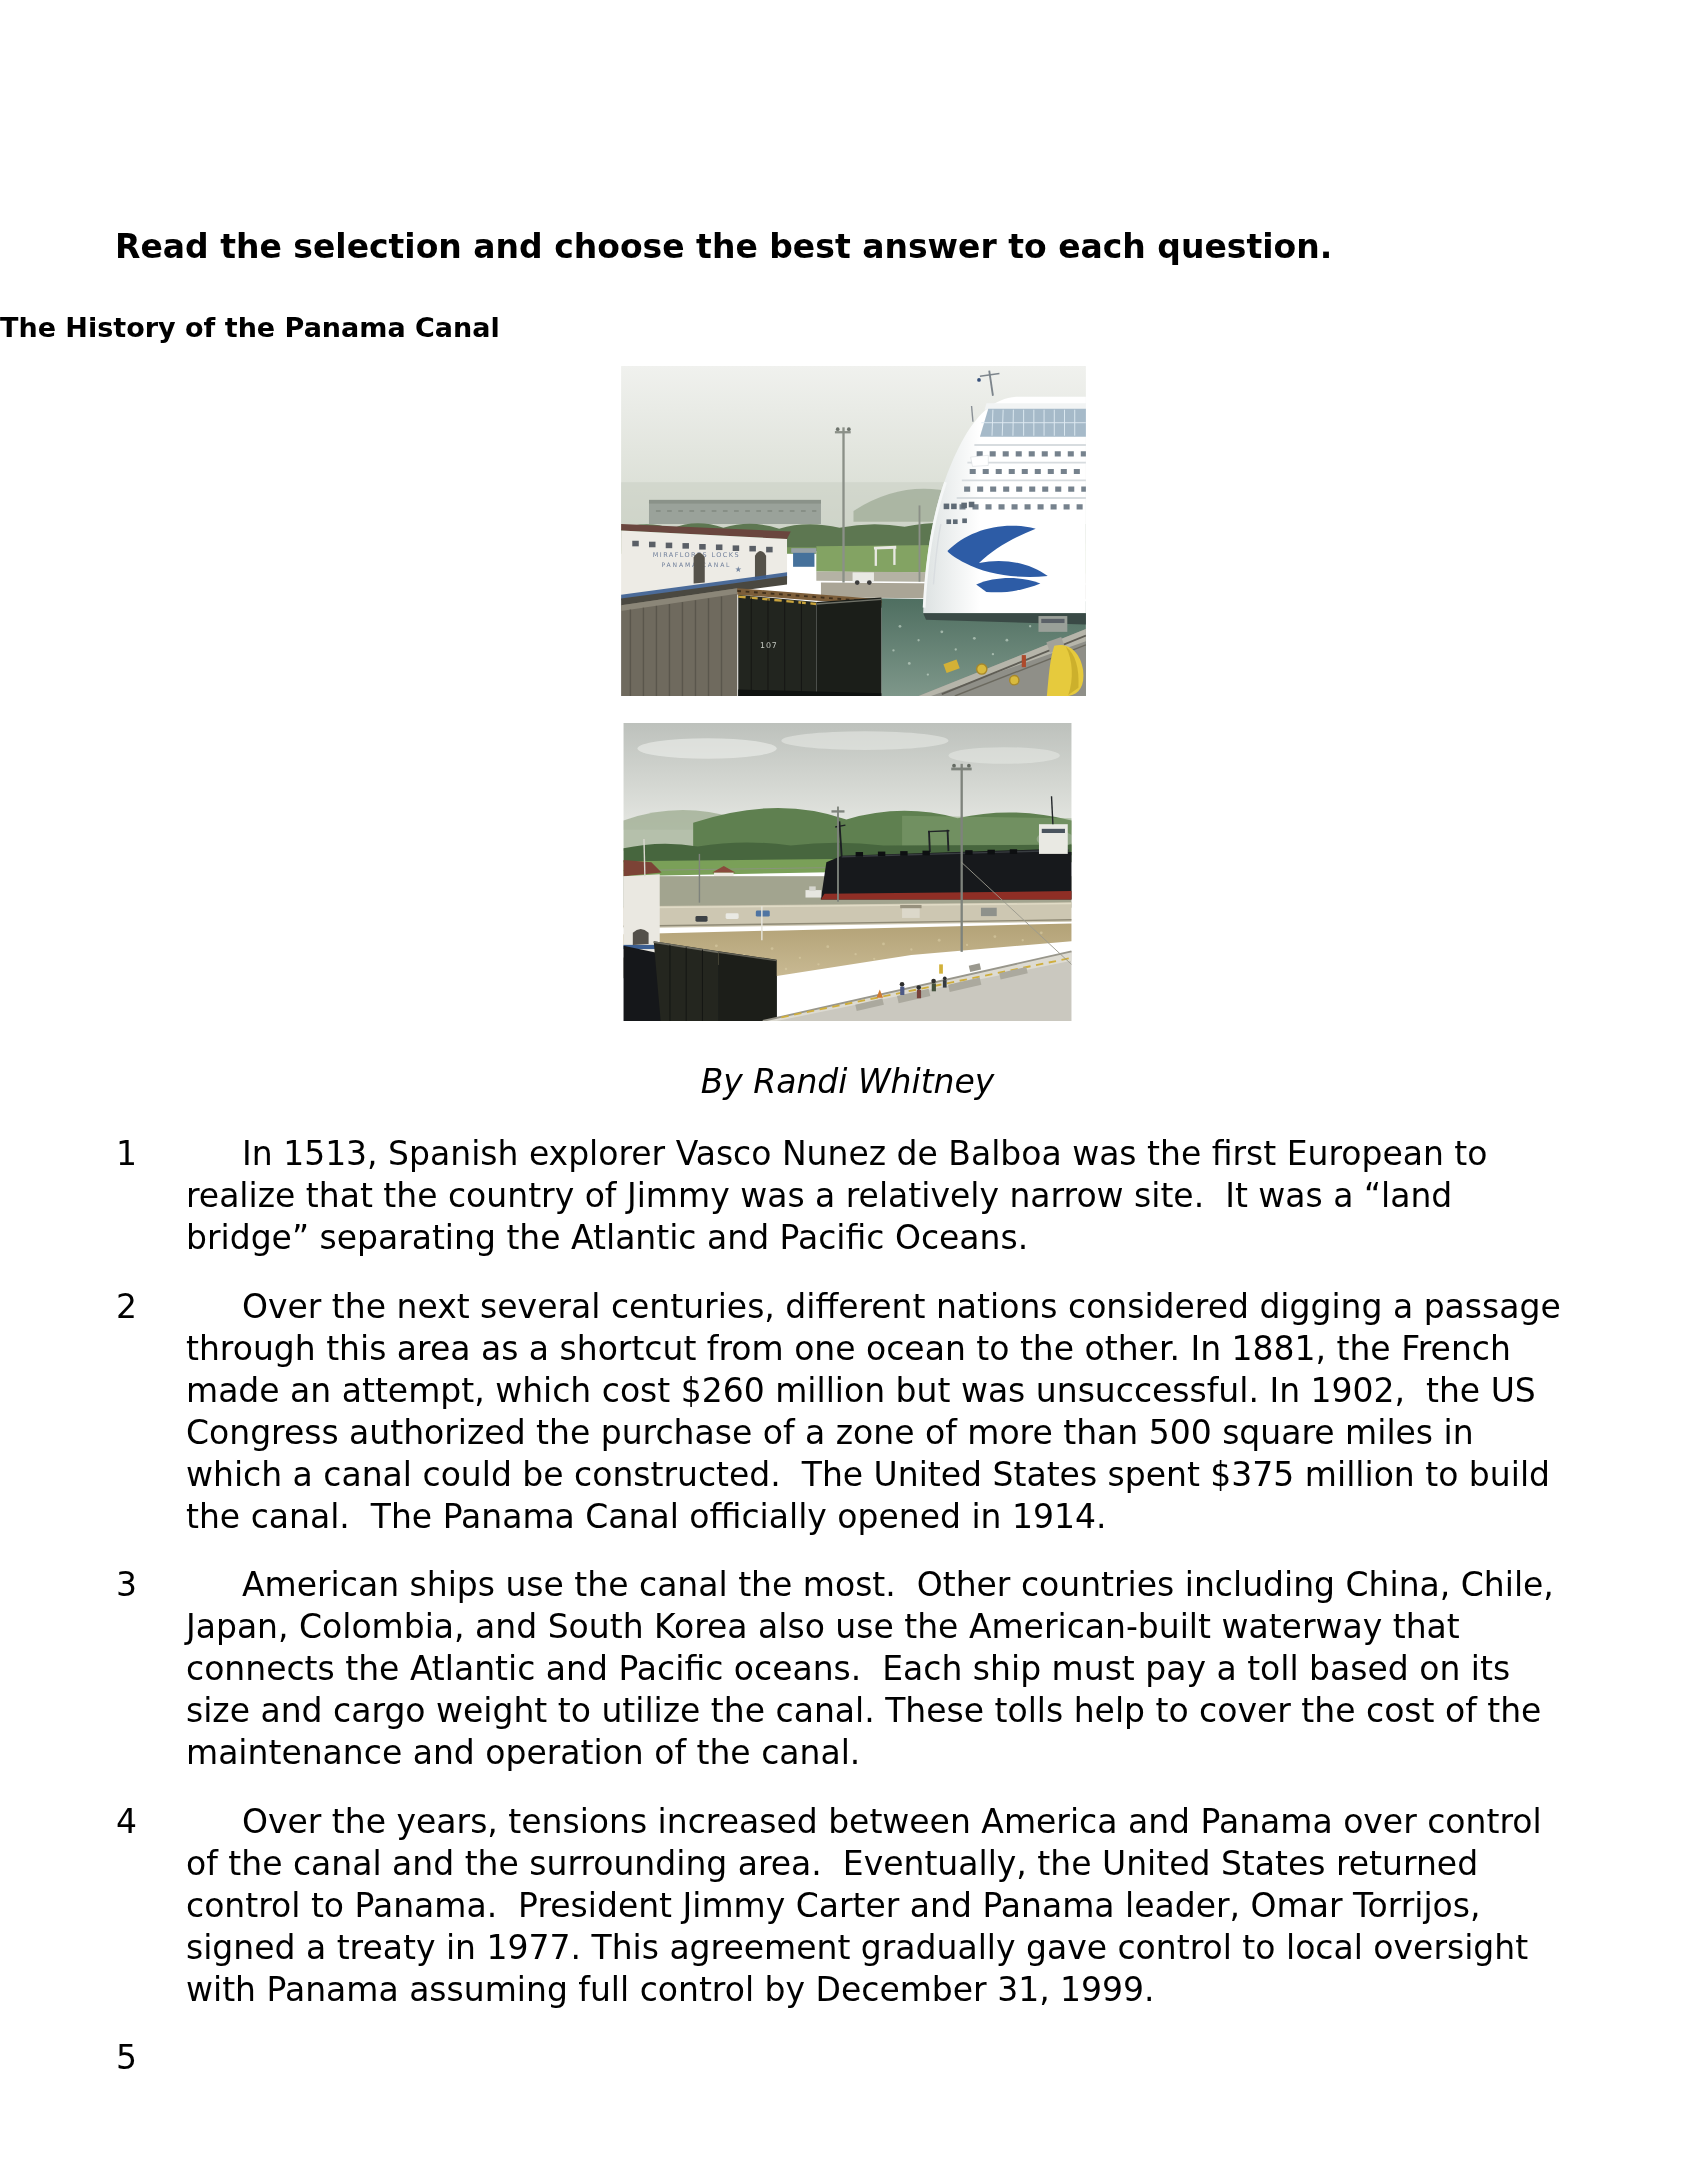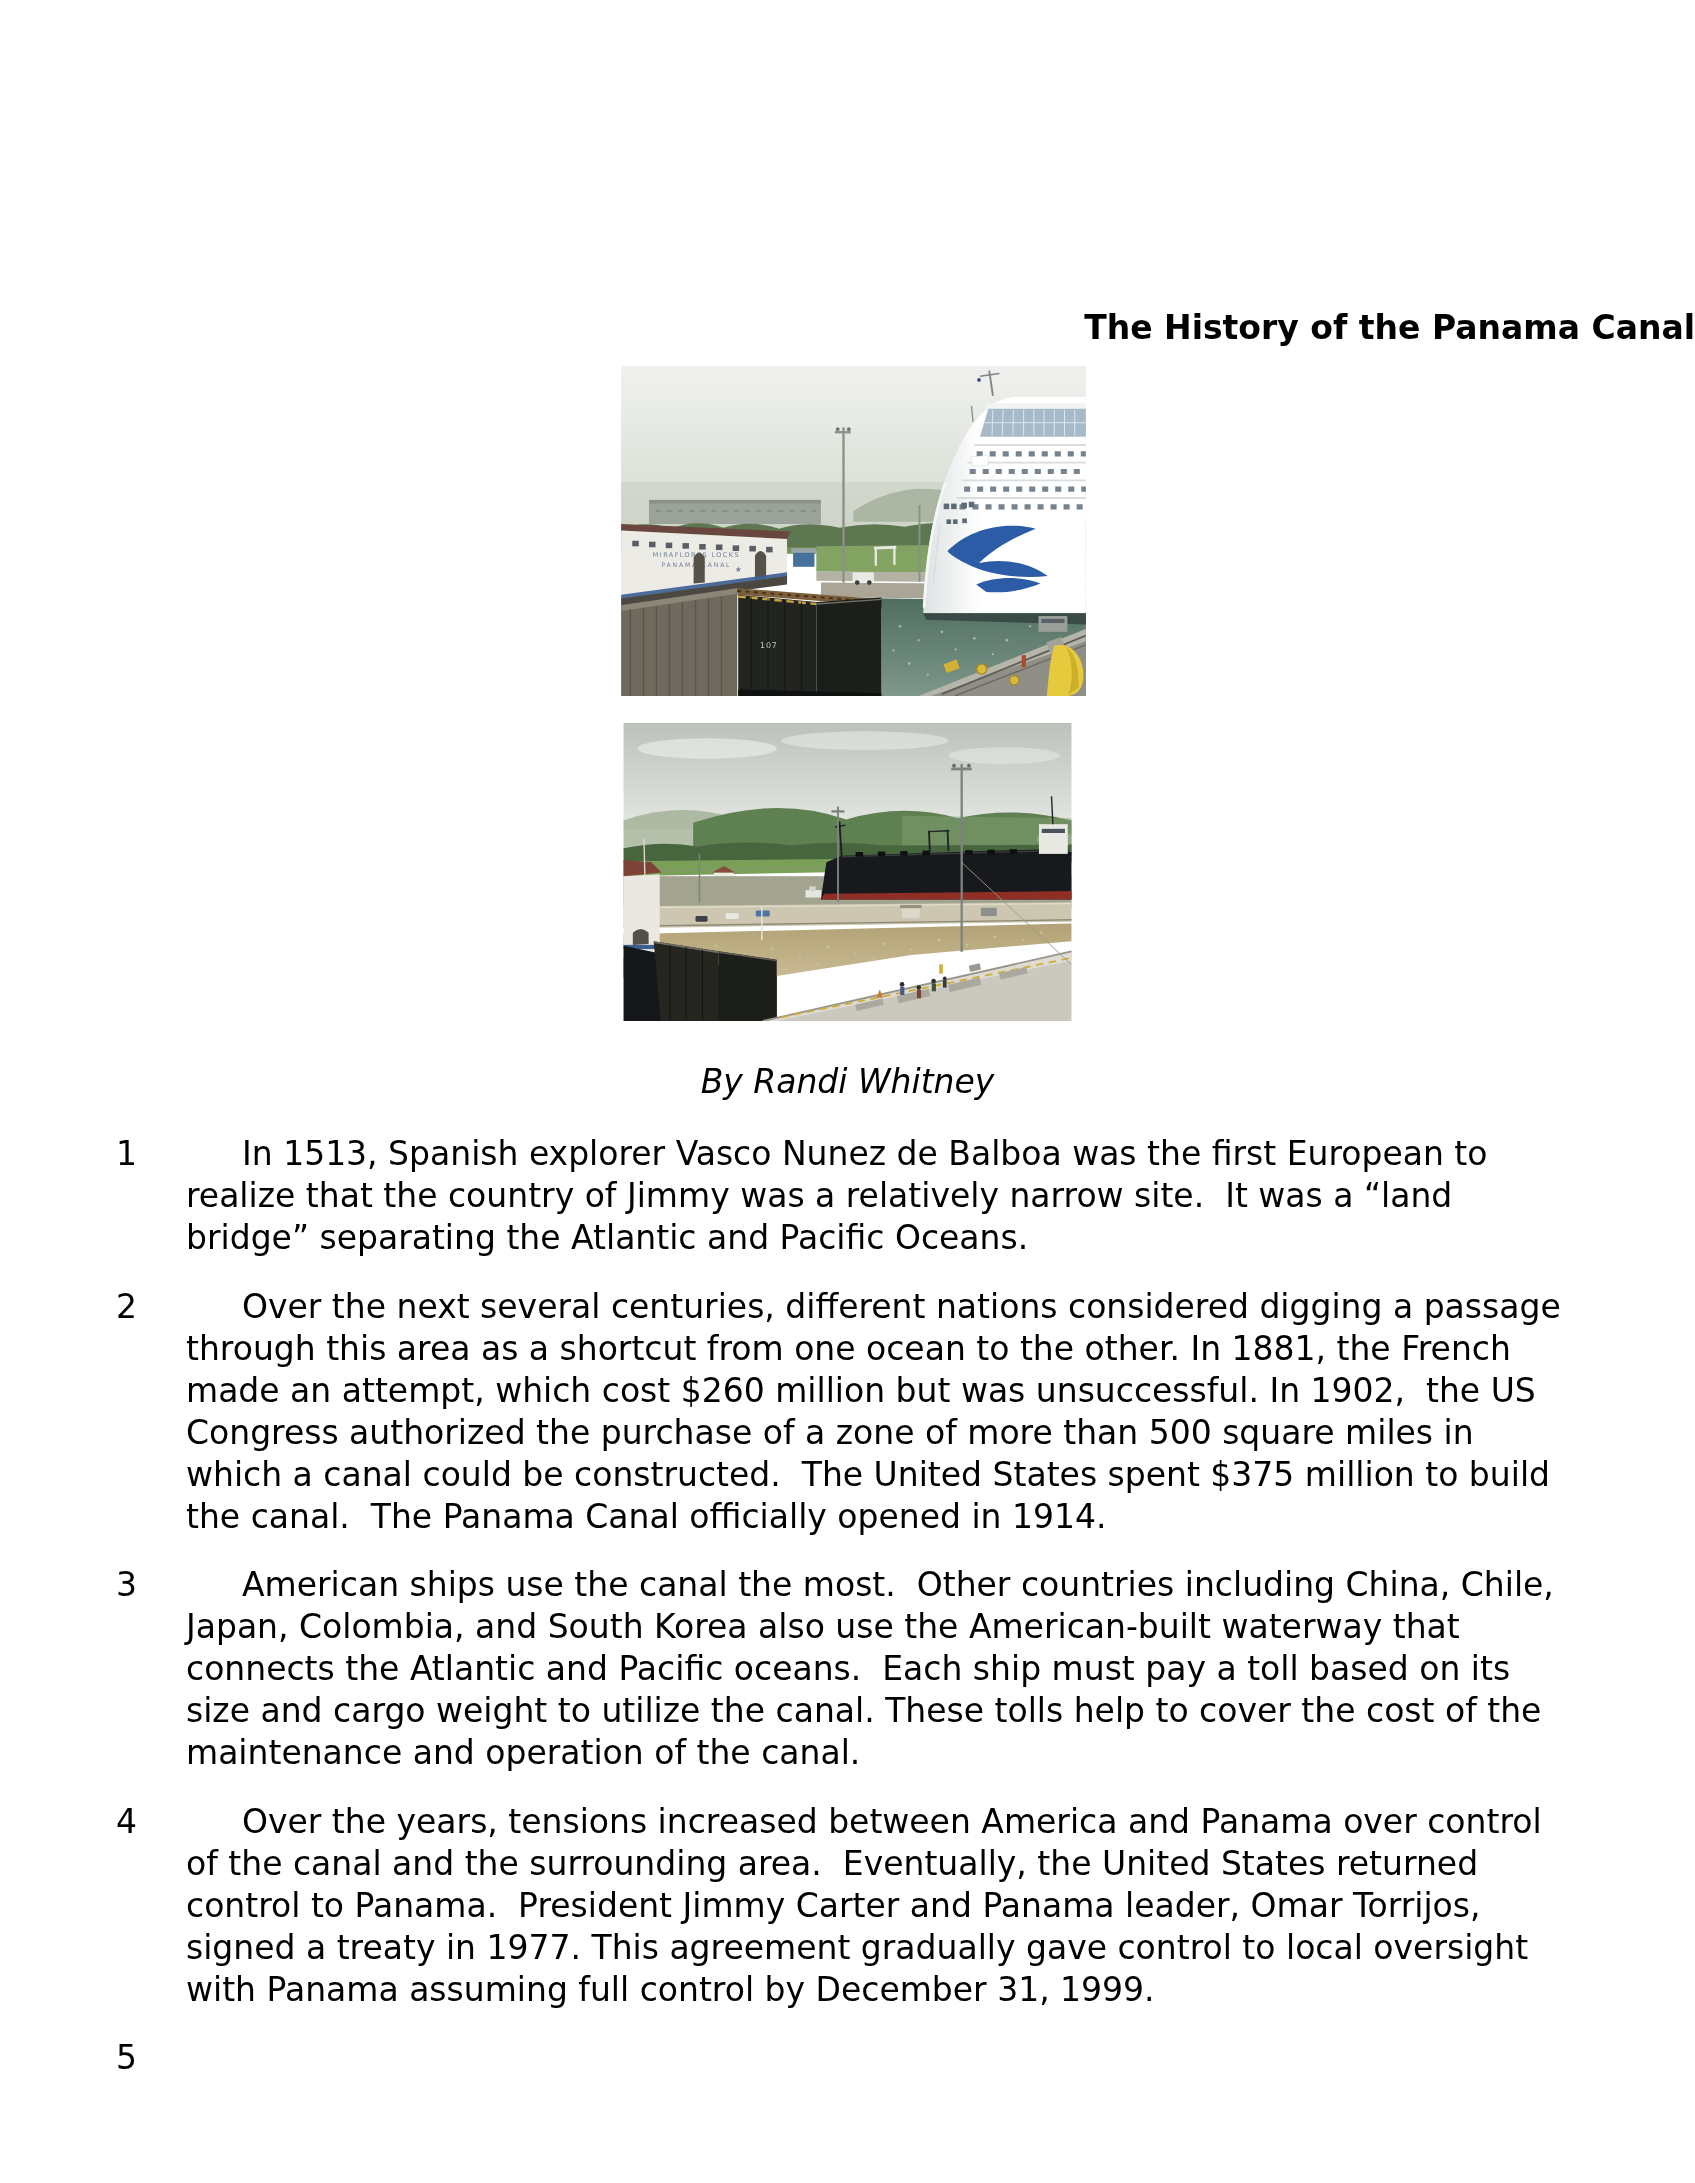--- a/index.html
+++ b/index.html
@@ -10,21 +10,21 @@
     font-family:"DejaVu Sans", sans-serif;
     color:#000000;
     overflow:hidden;
   }
   .instruction {
     position:absolute; left:115px; top:226px;
     font-size:33px; font-weight:bold; line-height:42px; white-space:nowrap;
   }
   .title {
     position:absolute; left:0; top:307px; width:1695px;
-    text-align:right; font-size:33px; font-weight:bold; line-height:42px;
+    text-align:left; font-size:27px; font-weight:bold; line-height:42px;
   }
   .photo { position:absolute; display:block; }
   .photo-1 { left:621px; top:366px; width:465px; height:330px; }
   .photo-2 { left:623px; top:723px; width:449px; height:298px; }
   .byline {
     position:absolute; left:0; top:1061px; width:1695px;
     text-align:center; font-style:italic; font-size:33px; line-height:42px;
   }
   .content { position:absolute; left:186px; top:1133px; width:1483px; }
   .para {
@@ -33,20 +33,21 @@
     white-space:pre; text-indent:56px;
   }
   .para .num { position:absolute; left:-70px; top:0; text-indent:0; }
   svg text { font-family:"DejaVu Sans", sans-serif; }
 </style>
 </head>
 <body>
 
 <div class="page">
 
+  <div class="instruction">Read the selection and choose the best answer to each question.</div>
 
   <div class="title">The History of the Panama Canal</div>
 
   <svg class="photo photo-1" viewBox="0 0 1000 710">
     <defs>
       <linearGradient id="p1sky" x1="0" y1="0" x2="0" y2="1">
         <stop offset="0" stop-color="#f0f1ee"></stop>
           <stop offset="1" stop-color="#d5dacf"></stop>
       </linearGradient>
       <linearGradient id="p1water" x1="0" y1="0" x2="0" y2="1">

